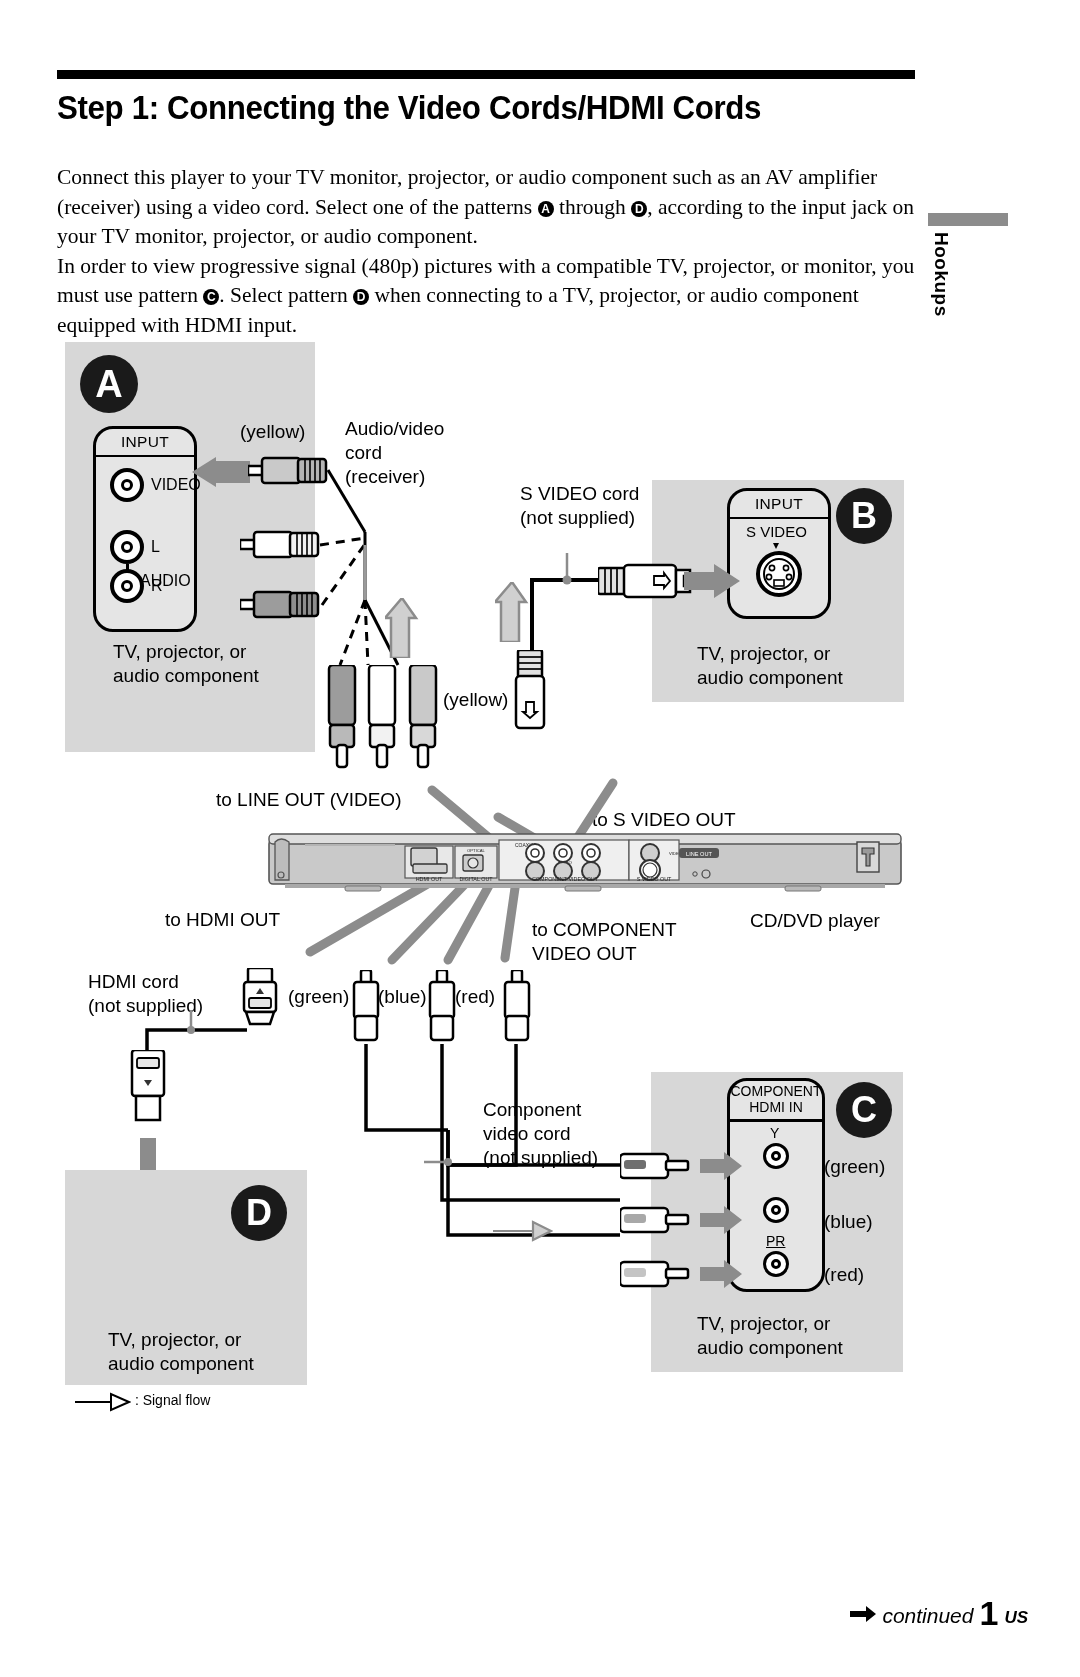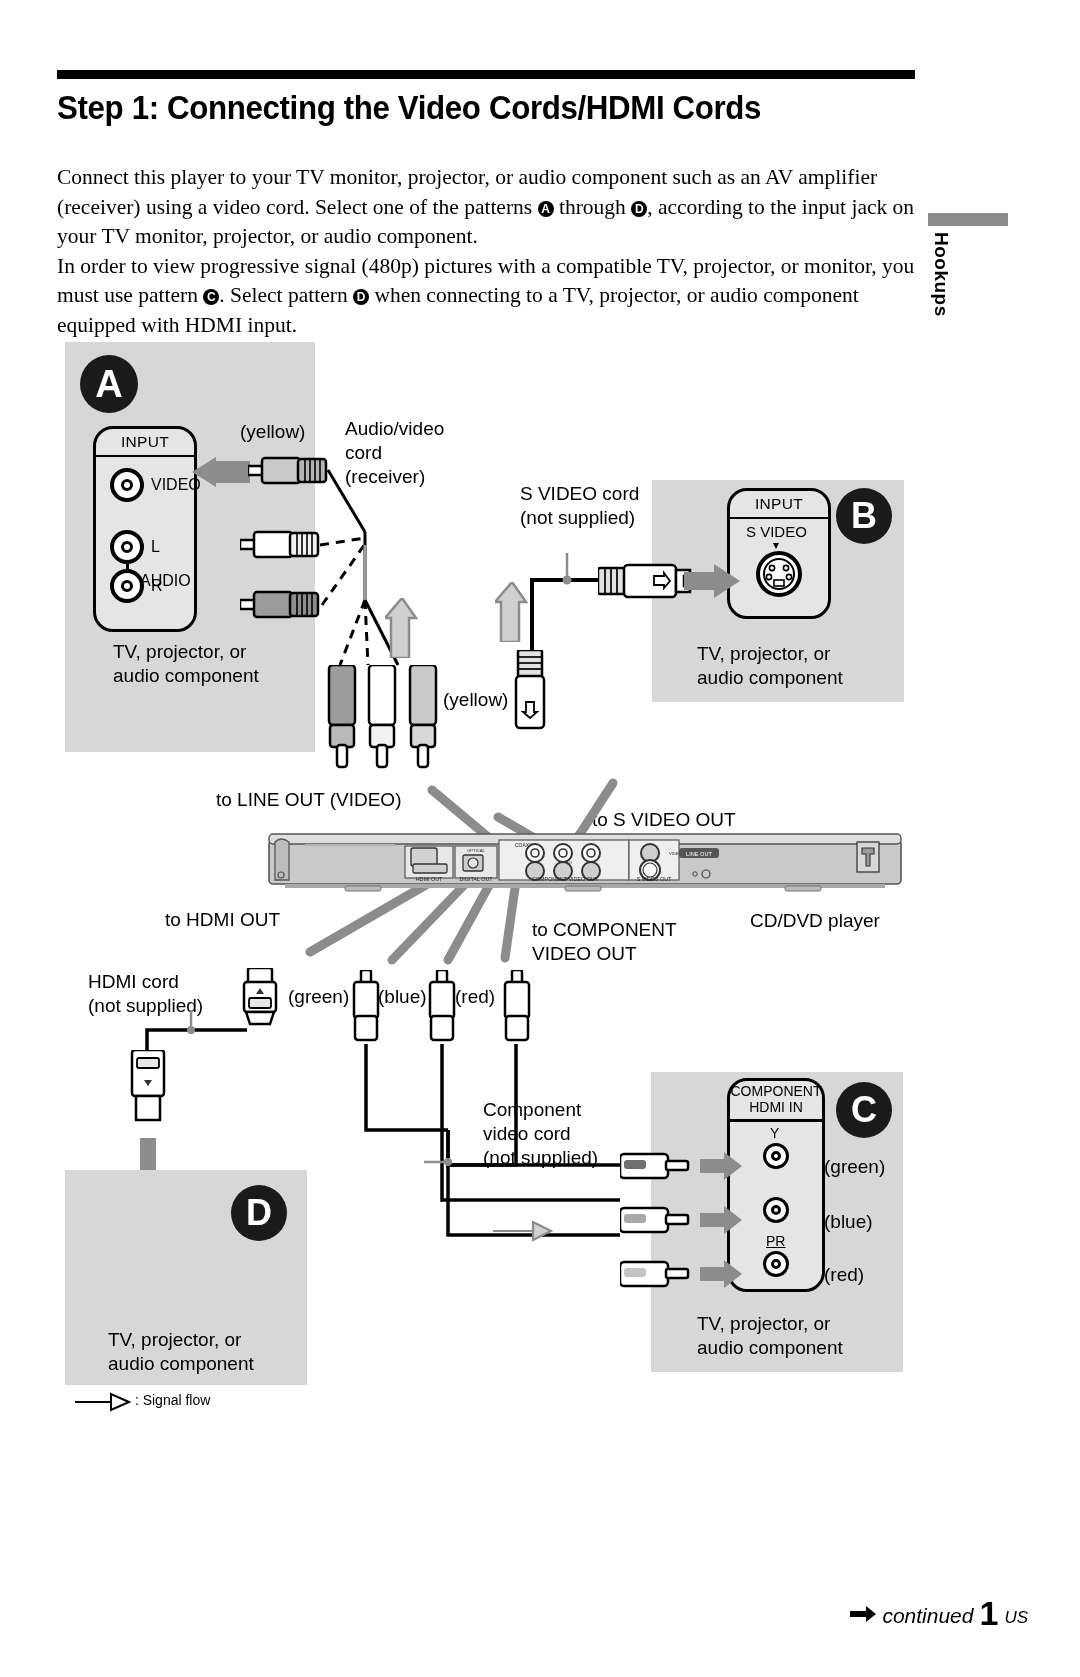--- a/index.html
+++ b/index.html
@@ -57,21 +57,21 @@
 
   .garrow{position:absolute;}
 
   .player{position:absolute;}
 
   .sigflow{position:absolute;left:75px;top:1390px;font-size:14px;}
 
   .footer{position:absolute;right:52px;top:1598px;display:flex;align-items:flex-end;gap:6px;}
   .footer .cont{font-family:"Liberation Sans",sans-serif;font-style:italic;font-size:21px;}
   .footer .pno{font-weight:bold;font-size:34px;line-height:30px;}
-  .footer .us{font-style:italic;font-size:17px;font-weight:normal;}
+  .footer .us{font-style:italic;font-size:17px;font-weight:bold;}
 </style>
 </head>
 <body>
 
 <div class="page">
 
   <div class="rule"></div>
   <div class="title">Step 1: Connecting the Video Cords/HDMI Cords</div>
 
   <div class="body-copy">

